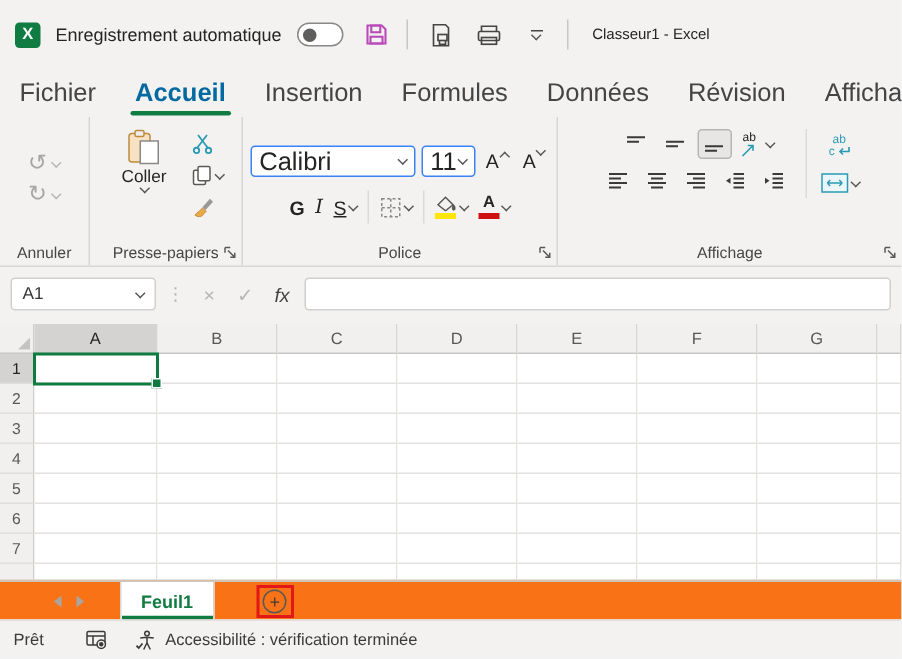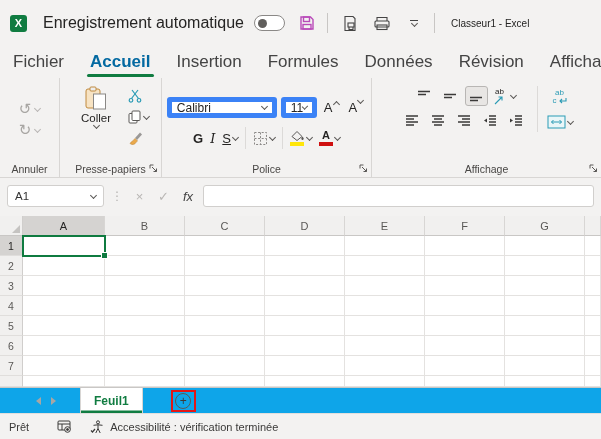--- a/index.html
+++ b/index.html
@@ -2,21 +2,21 @@
 <html style="--excel-green: #107c41; --selection-green: #0f7b40; --annotation-red: #e21717; --save-magenta: #b94ab9; --fill-yellow: #ffe60a; --font-red: #cf1010; --teal: #2b9bb5;"><head>
 <meta charset="utf-8">
 <style>
   * { box-sizing: border-box; margin: 0; padding: 0; cursor: default; }
   body { margin:0; background:#fff; font-family:"Liberation Sans", sans-serif; }
   #app { position:relative; width:601px; height:439px; background:#f3f2f1; overflow:hidden; color:#333; font-size:12px; }
 
   
   .titlebar { position:absolute; top:0; left:0; right:0; height:46px; display:flex; align-items:center; }
   .xlicon { width:17px; height:17px; margin-left:10px; background:var(--excel-green,#107c41); border-radius:3px; color:#fff; font-weight:bold; font-size:11px; display:flex; align-items:center; justify-content:center; }
-  .autosave-label { margin-left:16px; font-size:16px; color:#252423; }
+  .autosave-label { margin-left:10px; font-size:12px; color:#252423; }
   .toggle { width:31px; height:16px; margin-left:10px; border:1px solid #8a8886; border-radius:9px; background:#fff; position:relative; }
   .toggle .knob { position:absolute; left:3px; top:2.5px; width:9px; height:9px; border-radius:50%; background:#605e5c; }
   .tbicon { margin-left:12px; display:flex; align-items:center; justify-content:center; width:20px; height:20px; }
   .tb-div { width:1px; height:20px; background:#c8c6c4; margin-left:10px; }
   .qat { display:flex; flex-direction:column; align-items:center; gap:2px; }
   .qat .bar { width:8px; height:1.5px; background:#444; }
   .win-title { margin-left:16px; font-size:10px; color:#252423; }
 
   .chev { display:inline-block; width:5px; height:5px; border-right:1.2px solid #5a5856; border-bottom:1.2px solid #5a5856; transform:rotate(45deg); margin-top:-2px; }
   .chev.dis { border-color:#b8b6b4; }
@@ -38,21 +38,21 @@
   .col { flex-direction:column; align-items:center; }
   .row { flex-direction:row; }
 
   .ubtn { display:flex; align-items:center; gap:4px; margin-bottom:7px; }
   .uglyph { font-size:15px; line-height:14px; color:#a8a6a3; }
 
   .coller { display:flex; flex-direction:column; align-items:center; width:48px; gap:1px; font-size:11.5px; color:#252423; }
   .smallcol { display:flex; flex-direction:column; gap:5px; margin-left:8px; padding-top:2px; }
   .sbtn { display:flex; align-items:center; gap:3px; height:16px; }
 
-  .combo { height:21px; background:#fff; border:5px solid #3b82f6; border-radius:3px; display:flex; align-items:center; justify-content:space-between; padding:0 5px; font-size:12px; color:#252423; }
+  .combo { height:21px; background:#fff; border:1px solid #3b82f6; border-radius:3px; display:flex; align-items:center; justify-content:space-between; padding:0 5px; font-size:17px; color:#252423; }
   .fontrow { display:flex; align-items:center; gap:4px; }
   .szbtn { display:flex; align-items:flex-start; gap:1px; padding:0 3px; font-size:13px; color:#252423; }
   .iconrow { display:flex; align-items:center; gap:7px; margin-top:9px; }
   .fmt-b { font-weight:800; font-size:13px; color:#252423; }
   .fmt-i { font-family:"DejaVu Serif", serif; font-style:italic; font-size:13px; color:#252423; }
   .fmt-u { font-size:13px; text-decoration:underline; color:#252423; }
   .vdiv { width:1px; height:22px; background:#dcdad8; }
   .stack { display:flex; flex-direction:column; align-items:center; gap:1px; }
   .colorbar { width:14px; height:3.5px; }
   .acell { display:flex; align-items:center; gap:2px; }
@@ -82,21 +82,21 @@
   .gcol.fill, .gcell.fill { flex:1; }
   .grow { display:flex; height:20px; }
   .grow.partial { height:11px; overflow:hidden; }
   .grhdr { width:23px; background:#f1f0ef; border-right:1px solid #d0cecc; border-bottom:1px solid #e0deDC; font-size:10.5px; color:#5a5856; display:flex; align-items:center; justify-content:center; }
   .grhdr.sel { background:#d5d3d1; color:#252423; }
   .gcell { background:#fff; border-right:1px solid #e4e2e0; border-bottom:1px solid #e4e2e0; }
   .selbox { position:absolute; left:22px; top:19px; width:84px; height:22px; border:2px solid var(--selection-green,#0f7b40); pointer-events:none; }
   .selbox::after { content:""; position:absolute; right:-4px; bottom:-4px; width:5px; height:5px; background:var(--selection-green,#0f7b40); border:1px solid #fff; }
 
   
-  .sheetbar { position:absolute; top:387px; left:0; right:0; height:26px; background:#0ea5e9; border-top:1px solid #c9c7c5; display:flex; align-items:stretch; }
+  .sheetbar { position:absolute; top:387px; left:0; right:0; height:26px; background:#f97316; border-top:1px solid #c9c7c5; display:flex; align-items:stretch; }
   .navs { display:flex; align-items:center; gap:10px; padding-left:36px; }
   .tri-l { width:0; height:0; border-top:4px solid transparent; border-bottom:4px solid transparent; border-right:5px solid #a8a6a3; }
   .tri-r { width:0; height:0; border-top:4px solid transparent; border-bottom:4px solid transparent; border-left:5px solid #a8a6a3; }
   .stab { margin-left:24px; padding:0 13px; background:#fff; display:flex; align-items:center; font-weight:bold; font-size:12px; color:var(--excel-green,#107c41); box-shadow:inset 0 -2.5px 0 var(--excel-green,#107c41); border-left:1px solid #d8d6d4; border-right:1px solid #d8d6d4; }
   .addwrap { align-self:center; margin-left:28px; width:25px; height:22px; border:2.5px solid var(--annotation-red,#e21717); display:flex; align-items:center; justify-content:center; }
   .addbtn { width:16px; height:16px; border:1.2px solid #5a5856; border-radius:50%; display:flex; align-items:center; justify-content:center; font-size:12px; line-height:12px; color:#3b3a39; }
 
   
   .statusbar { position:absolute; top:413px; left:0; right:0; height:26px; background:#f3f2f1; border-top:1px solid #e1dfdd; display:flex; align-items:center; padding-left:9px; font-size:11px; color:#3b3a39; }
   .sb-ready { margin-right:28px; }

